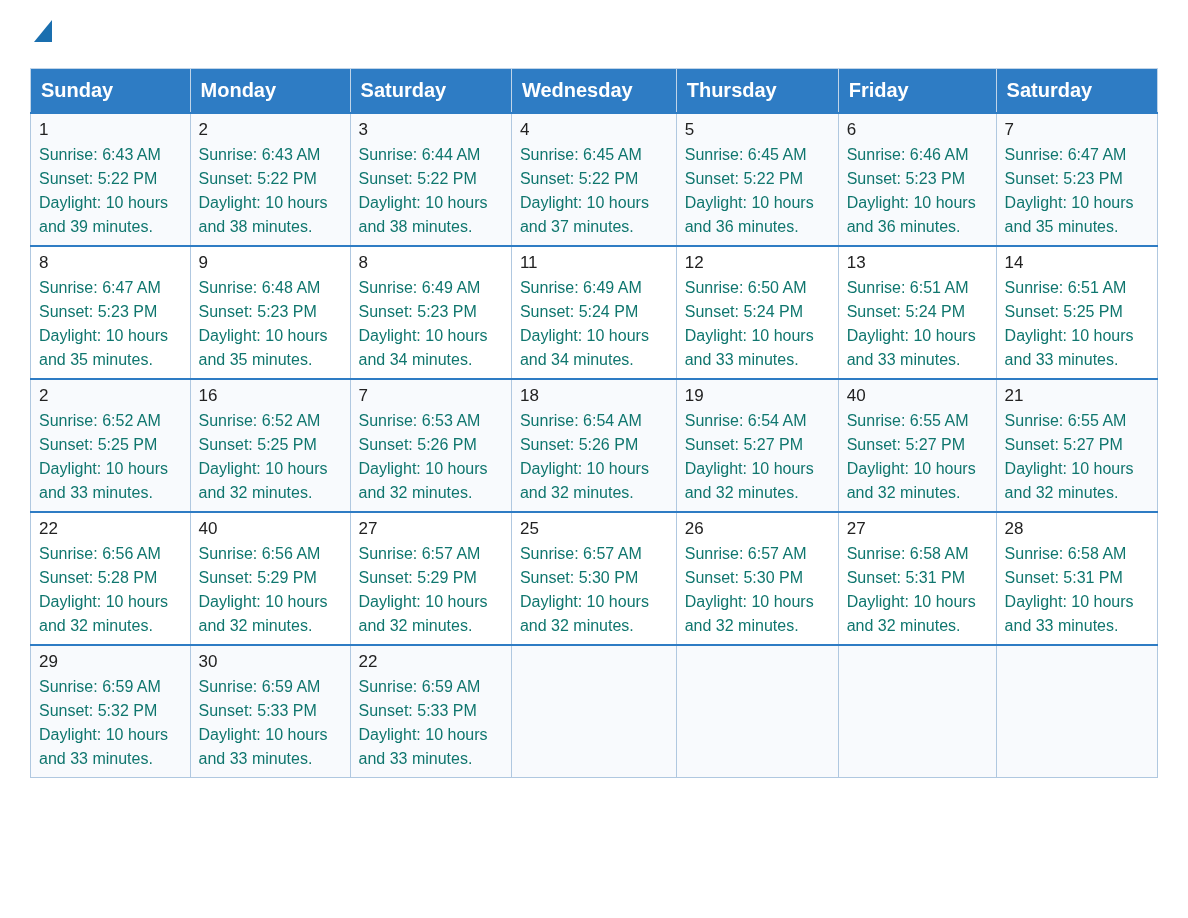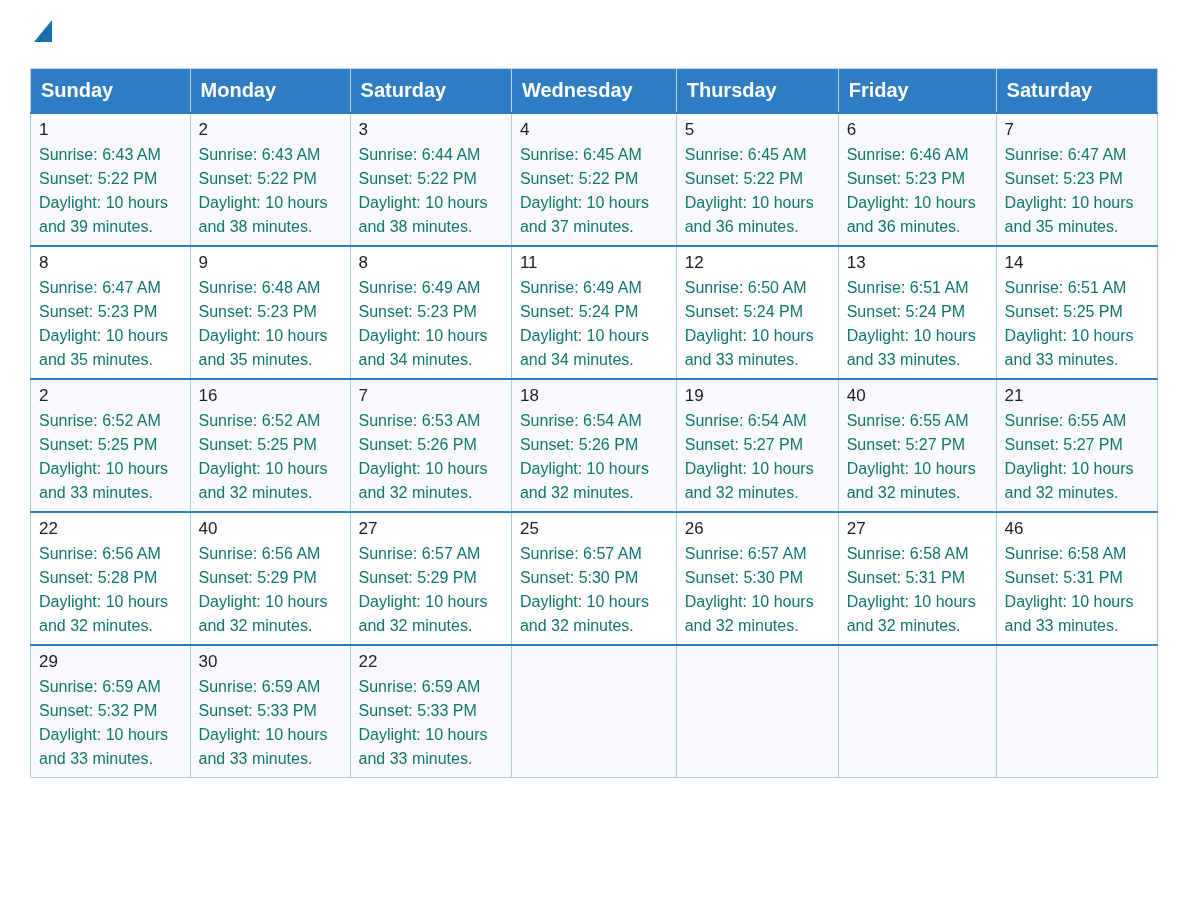--- a/index.html
+++ b/index.html
@@ -247,21 +247,21 @@
       </td>
         <td>
         <span class="day-number">26</span>
         <span class="day-info">Sunrise: 6:57 AM<br>Sunset: 5:30 PM<br>Daylight: 10 hours and 32 minutes.</span>
       </td>
         <td>
         <span class="day-number">27</span>
         <span class="day-info">Sunrise: 6:58 AM<br>Sunset: 5:31 PM<br>Daylight: 10 hours and 32 minutes.</span>
       </td>
         <td>
-        <span class="day-number">46</span>
+        <span class="day-number">28</span>
         <span class="day-info">Sunrise: 6:58 AM<br>Sunset: 5:31 PM<br>Daylight: 10 hours and 33 minutes.</span>
       </td>
       </tr>
       <tr>
         <td>
         <span class="day-number">29</span>
         <span class="day-info">Sunrise: 6:59 AM<br>Sunset: 5:32 PM<br>Daylight: 10 hours and 33 minutes.</span>
       </td>
         <td>
         <span class="day-number">30</span>

